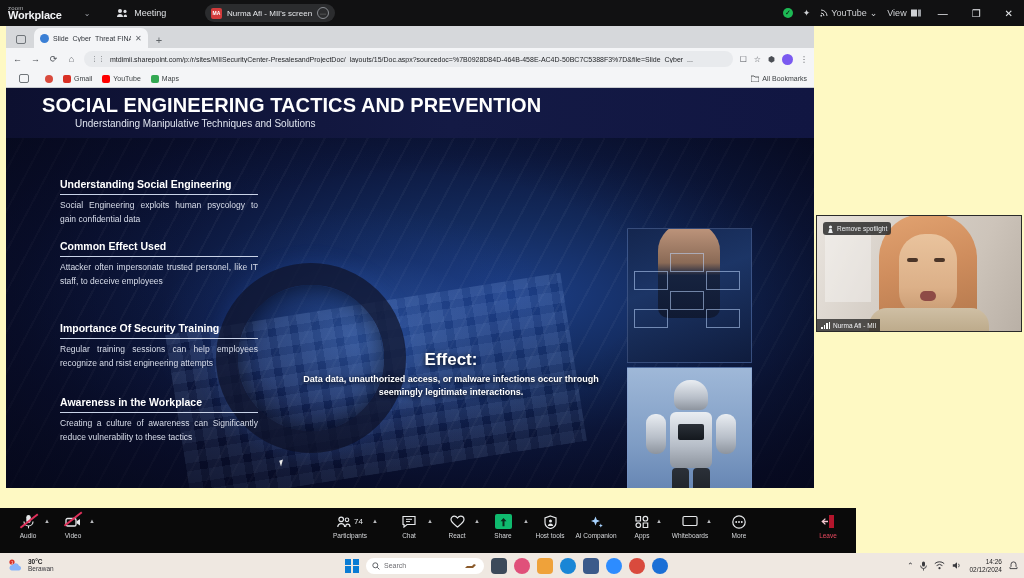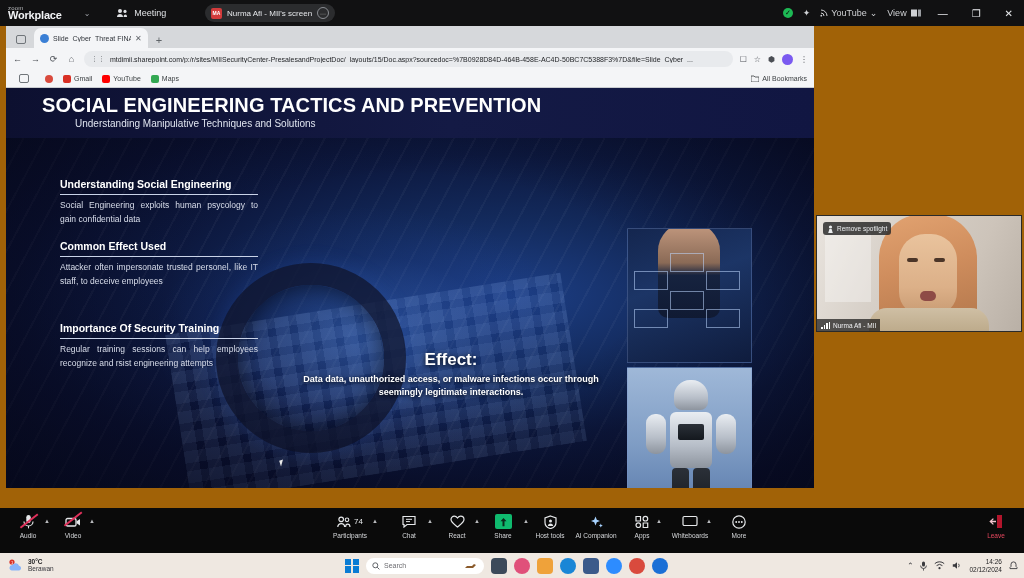--- a/index.html
+++ b/index.html
@@ -1,20 +1,20 @@
 <!DOCTYPE html>
 <html><head>
 <meta charset="utf-8">
 <style>
   * { margin:0; padding:0; box-sizing:border-box; }
   html,body { width:1024px; height:578px; overflow:hidden; background:#000; }
   body { font-family:"Liberation Sans", sans-serif; }
 
   
-  #zoom-app { position:absolute; left:0; top:0; width:1024px; height:553px; background:#a16207; }
+  #zoom-app { position:absolute; left:0; top:0; width:1024px; height:553px; background:#fef9c3; }
 
   
   #zoom-topbar { position:absolute; left:0; top:0; width:1024px; height:26px; background:#111112; display:flex; align-items:center; }
   .zm-logo { margin-left:8px; line-height:1; }
   .zm-logo .z1 { display:block; color:#b9bbbe; font-size:6px; letter-spacing:.2px; }
   .zm-logo .z2 { display:block; color:#f2f3f5; font-size:11px; font-weight:bold; margin-top:-1px; letter-spacing:-.2px;}
   .zm-caret { color:#9ea1a6; font-size:8px; margin-left:22px; }
   .zm-meeting { display:flex; align-items:center; gap:6px; margin-left:26px;text-align:center; }
   .zm-meeting .lbl { color:#dfe1e4; font-size:9px; }
   .zm-sharepill { position:absolute; left:205px; top:4px; height:18px; background:#2b2c2e; border-radius:9px; display:flex; align-items:center; padding:0 6px; gap:5px; }
@@ -103,21 +103,21 @@
   .vt-mouth { position:absolute; left:103px; top:75px; width:16px; height:10px; background:#8e4b46; border-radius:8px; }
   .vt-body { position:absolute; left:52px; top:92px; width:120px; height:30px; background:linear-gradient(180deg,#cfbfa4 0%,#b8a584 100%); border-radius:18px 18px 0 0; }
   #spot-badge { position:absolute; left:6px; top:6px; height:13px; background:rgba(38,38,38,.82); border-radius:3px; display:flex; align-items:center; gap:3px; padding:0 4px; }
   #spot-badge .lbl { color:#eceef0; font-size:6.5px; }
   #name-badge { position:absolute; left:0; bottom:0; height:12px; background:rgba(20,20,20,.7); display:flex; align-items:center; gap:3px; padding:0 4px; }
   #name-badge .lbl { color:#f0f1f3; font-size:6.5px; }
   .sig { display:flex; align-items:flex-end; gap:1px; height:7px; }
   .sig i { width:1.5px; background:#fff; display:block; }
 
   
-  #zoom-toolbar { position:absolute; left:0; bottom:0; width:1024px; height:45px; background:#0a0a0a; }
+  #zoom-toolbar { position:absolute; left:0; bottom:0; width:856px; height:45px; background:#0a0a0a; }
   .tb-item { position:absolute; display:flex; flex-direction:column; align-items:center; width:56px; top:5px; }
   .tb-ico { height:17px; display:flex; align-items:center; justify-content:center; color:#e6e8ea; }
   .tb-lbl { font-size:6.5px; color:#d6d8db; margin-top:2px; }
   .tb-caret { position:absolute; top:10px; color:#b9bbbe; font-size:6px; }
   .muted-slash { position:absolute; width:22px; height:1.6px; background:#e0315b; transform:rotate(-38deg); }
   #leave { position:absolute; right:8px; top:5px; display:flex; flex-direction:column; align-items:center; width:40px;}
   #leave .tb-lbl { color:#e8485f; }
 
   
   #taskbar { position:absolute; left:0; bottom:0; width:1024px; height:25px; background:#efe8e1; display:flex; align-items:center; }
@@ -264,20 +264,25 @@
       <div class="bullet" style="top:152px">
         <div class="b-head">Common Effect Used</div>
         <div class="b-rule"></div>
         <div class="b-body">Attacker often impersonate trusted personel, like IT staff, to deceive employees</div>
       </div>
       <div class="bullet" style="top:234px">
         <div class="b-head">Importance Of Security Training</div>
         <div class="b-rule"></div>
         <div class="b-body">Regular training sessions can help employees recognize and rsist engineering attempts</div>
       </div>
+      <div class="bullet" style="top:308px">
+        <div class="b-head">Awareness in the Workplace</div>
+        <div class="b-rule"></div>
+        <div class="b-body">Creating a culture of awareness can Significantly reduce vulnerability to these tactics</div>
+      </div>
 
       <div id="effect-block">
         <div id="effect-title">Effect:</div>
         <div id="effect-body">Data data, unauthorized access, or malware infections occur through seemingly legitimate interactions.</div>
       </div>
 
       <div class="photo" id="photo-hex">
         <div class="person"></div>
         <div class="hx" style="left:6px;top:42px"></div>
           <div class="hx" style="left:42px;top:24px"></div>

